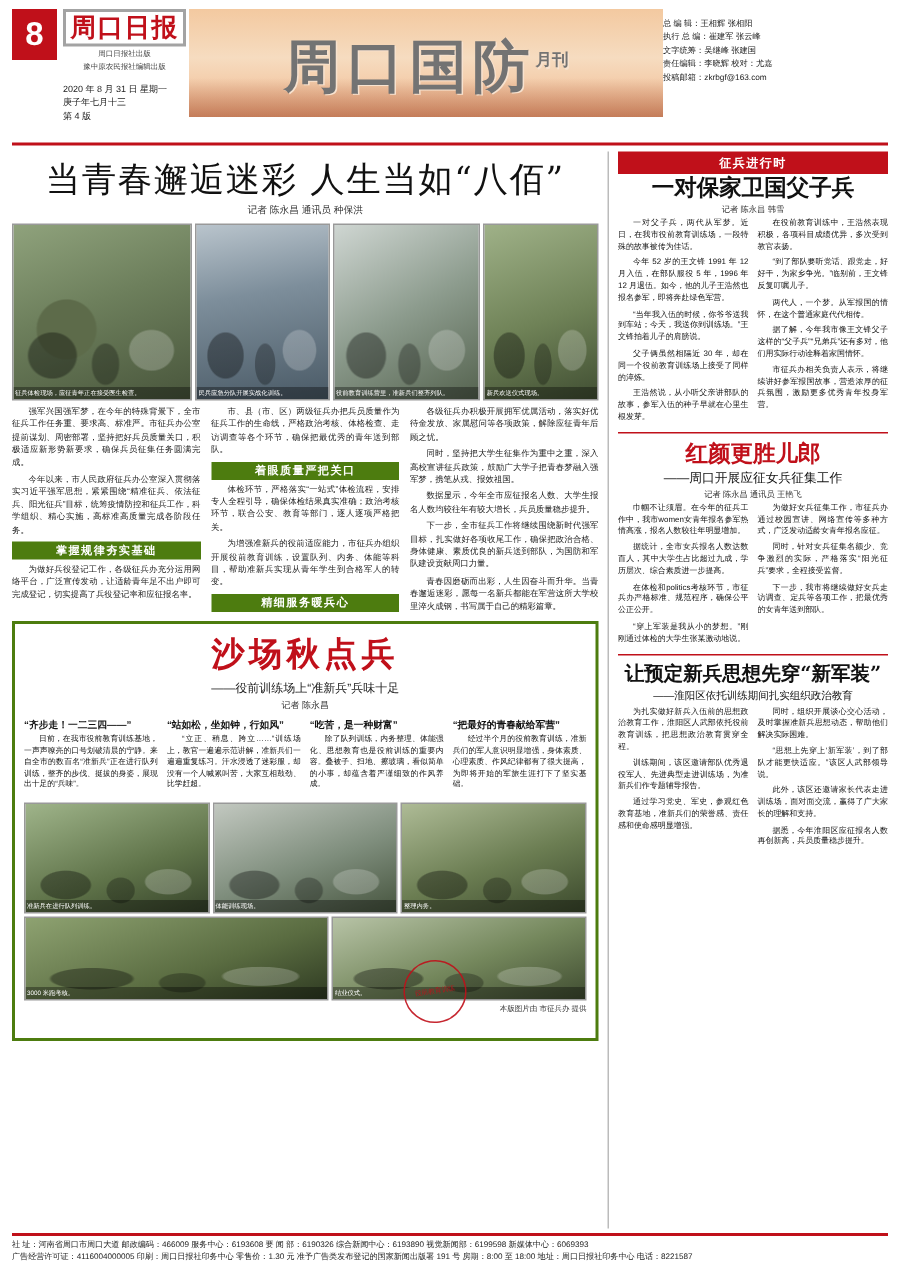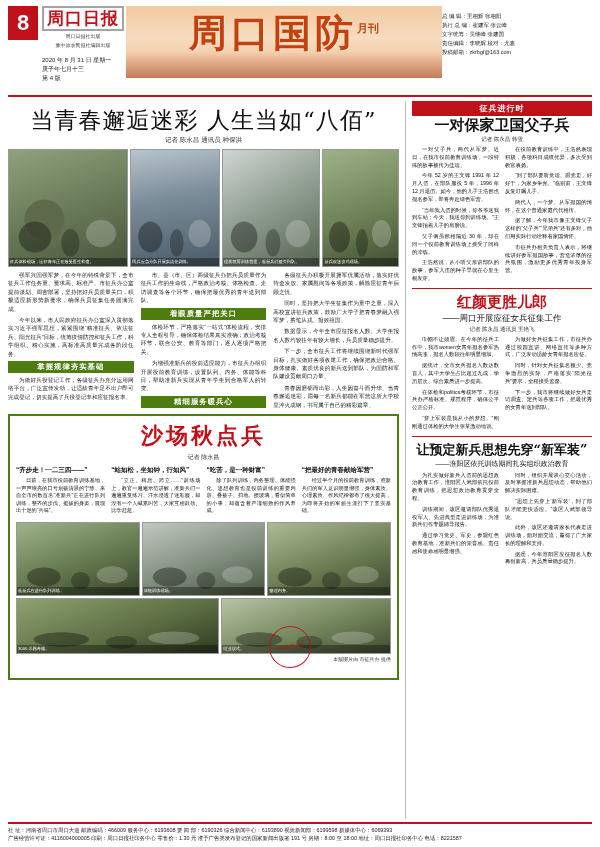--- a/index.html
+++ b/index.html
@@ -24,22 +24,22 @@
   .mh-center{flex:1;position:relative;text-align:center;}
   .mh-band{
     position:absolute;left:0;right:0;top:0;height:72px;
     background:linear-gradient(180deg,#f3c9a0 0%,#f6dcc0 45%,#f2b98e 100%);
     border:0;
   }
   .mh-band:after{
     content:"";position:absolute;left:0;right:0;bottom:0;height:26px;
     background:linear-gradient(180deg,rgba(170,60,30,0) 0%,rgba(140,50,25,.45) 100%);
   }
-  .mh-title{position:relative;font-size:38px;font-weight:bold;color:#c2410c;letter-spacing:4px;
-    padding-top:2px;text-shadow:1px 1px 0 #f7e2cf;font-family:Liberation Sans, sans-serif;}
+  .mh-title{position:relative;font-size:38px;font-weight:bold;color:#737373;letter-spacing:4px;
+    padding-top:13px;text-shadow:1px 1px 0 #f7e2cf;font-family:Liberation Sans, sans-serif;}
   .mh-title small{font-size:11px;vertical-align:super;letter-spacing:0;}
   .mh-right{width:150px;font-size:5.5px;line-height:9px;color:#222;padding-top:6px;}
   .mh-right div{white-space:nowrap;}
 
   
   .content{display:flex;height:718px;margin-top:4px;}
   .colL{width:398px;padding-right:6px;box-sizing:border-box;border-right:1px solid #bbb;}
   .colR{width:186px;padding-left:6px;box-sizing:border-box;}
 
   
@@ -173,20 +173,21 @@
         <div class="sec-title">精细服务暖兵心</div>
         <p>各级征兵办积极开展拥军优属活动，落实好优待金发放、家属慰问等各项政策，解除应征青年后顾之忧。</p>
         <p>同时，坚持把大学生征集作为重中之重，深入高校宣讲征兵政策，鼓励广大学子把青春梦融入强军梦，携笔从戎、报效祖国。</p>
         <p>数据显示，今年全市应征报名人数、大学生报名人数均较往年有较大增长，兵员质量稳步提升。</p>
         <p>下一步，全市征兵工作将继续围绕新时代强军目标，扎实做好各项收尾工作，确保把政治合格、身体健康、素质优良的新兵送到部队，为国防和军队建设贡献周口力量。</p>
         <p>青春因磨砺而出彩，人生因奋斗而升华。当青春邂逅迷彩，愿每一名新兵都能在军营这所大学校里淬火成钢，书写属于自己的精彩篇章。</p>
       </div>
 
       <div class="feature">
         <div class="f-title">沙场秋点兵</div>
+        <div class="f-sub">——役前训练场上“准新兵”兵味十足</div>
         <div class="f-by">记者 陈永昌</div>
 
         <div class="f-cols">
           <h4>“齐步走！一二三四——”</h4>
           <p>日前，在我市役前教育训练基地，一声声嘹亮的口号划破清晨的宁静。来自全市的数百名“准新兵”正在进行队列训练，整齐的步伐、挺拔的身姿，展现出十足的“兵味”。</p>
           <h4>“站如松，坐如钟，行如风”</h4>
           <p>“立正、稍息、跨立……”训练场上，教官一遍遍示范讲解，准新兵们一遍遍重复练习。汗水浸透了迷彩服，却没有一个人喊累叫苦，大家互相鼓劲、比学赶超。</p>
           <h4>“吃苦，是一种财富”</h4>
           <p>除了队列训练，内务整理、体能强化、思想教育也是役前训练的重要内容。叠被子、扫地、擦玻璃，看似简单的小事，却蕴含着严谨细致的作风养成。</p>
           <h4>“把最好的青春献给军营”</h4>

